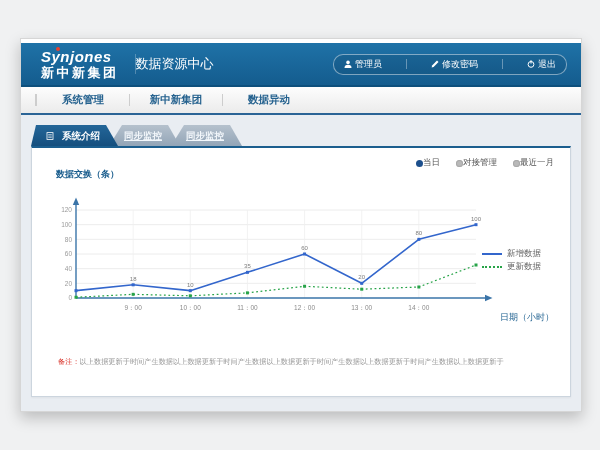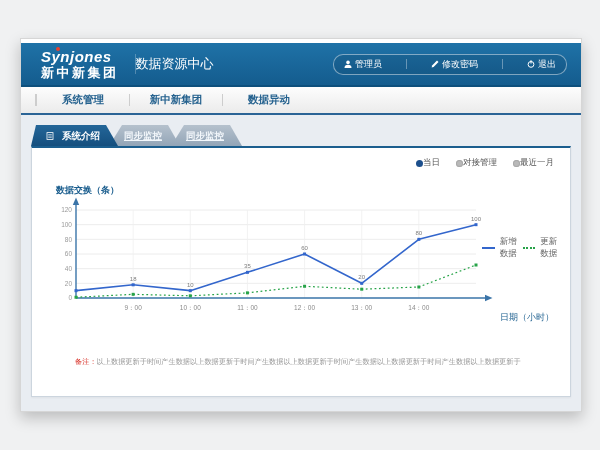--- a/index.html
+++ b/index.html
@@ -33,29 +33,29 @@
   .tab.active{background:linear-gradient(#236699,#154f7e);clip-path:polygon(5px 0,calc(100% - 12px) 0,100% 100%,0 100%);
               display:flex;align-items:center;gap:8px;position:relative;z-index:2;text-align:center;}
   .tab.inactive{background:linear-gradient(#b5c1cd,#93a5b7);clip-path:polygon(13px 0,calc(100% - 12px) 0,100% 100%,0 100%);
                 margin-left:-9px;z-index:1;color:#f3f7fb;text-decoration:underline;}
   .card{position:absolute;left:10px;top:31px;width:538px;height:248px;background:#fff;
         border:1px solid #ccd5de;border-top:2px solid #1b5e8e;box-shadow:0 1px 2px rgba(0,0,0,.05);}
   .radio-row{position:absolute;top:9px;right:16px;display:flex;gap:16px;align-items:center;}
   .radio-opt{display:flex;align-items:center;gap:0;font-size:8.5px;color:#555;cursor:pointer;}
   .radio-dot{width:7px;height:7px;border-radius:50%;background:#b9b9b9;box-shadow:inset 0 0 0 1px #a9a9a9;}
   .radio-opt.selected .radio-dot{background:#1d4f8c;box-shadow:none;}
-  .y-title{position:absolute;top:36px;left:24px;font-size:9px;font-weight:bold;color:#1b5e8e;}
+  .y-title{position:absolute;top:20px;left:24px;font-size:9px;font-weight:bold;color:#1b5e8e;}
   #chart-svg{position:absolute;top:44px;left:14px;}
-  .chart-legend{position:absolute;top:88px;right:8px;width:80px;display:flex;flex-direction:row;gap:1px;}
+  .chart-legend{position:absolute;top:100px;right:8px;width:80px;display:flex;flex-direction:column;gap:1px;}
   .legend-item{display:flex;align-items:center;gap:5px;}
   .legend-swatch{width:20px;height:0;}
   .legend-label{font-size:8.5px;color:#666;}
   .x-title{position:absolute;top:163px;right:16px;font-size:9px;font-weight:normal;color:#1b5e8e;}
   .note{position:absolute;top:209px;left:26px;right:12px;font-size:7.2px;color:#979797;white-space:nowrap;overflow:hidden;}
-  .note-label{color:#d9342b;margin-left:17px;}
+  .note-label{color:#d9342b;}
 </style>
 </head>
 <body>
 
 <div class="window">
   <div class="win-top"></div>
 
   <header class="app-header">
     <div class="logo">
       <span class="logo-line1">

